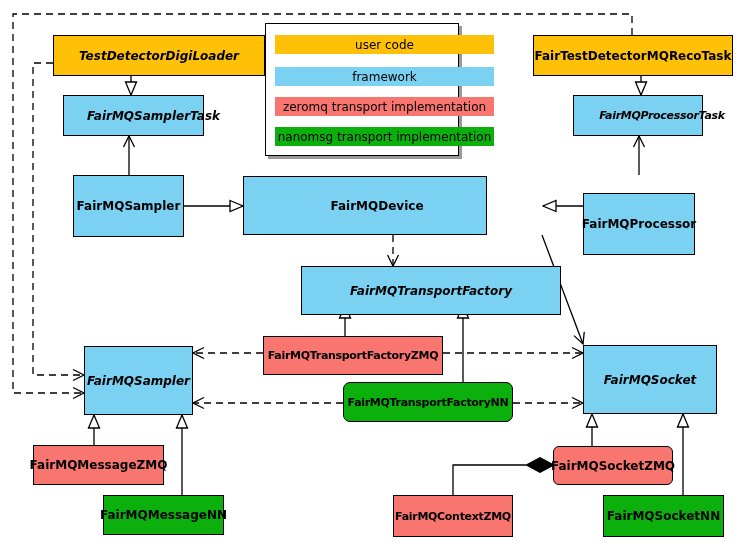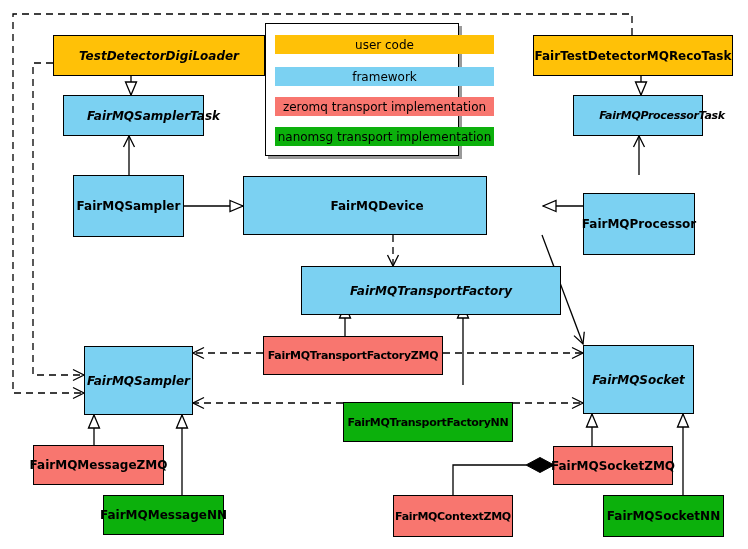--- a/index.html
+++ b/index.html
@@ -93,29 +93,29 @@
   <div class="node blue" style="left:73px;top:175px;width:111px;height:62px;">FairMQSampler</div>
 
   <div class="node blue" style="left:243px;top:176px;width:244px;height:59px;padding-left:24px;">FairMQDevice</div>
 
   <div class="node blue" style="left:583px;top:175px;width:112px;height:62px;margin-top:18px;">FairMQProcessor</div>
 
   <div class="node blue abstract" style="left:263px;top:266px;width:260px;height:49px;margin-left:38px;">FairMQTransportFactory</div>
 
   <div class="node red tight" style="left:263px;top:336px;width:180px;height:39px;">FairMQTransportFactoryZMQ</div>
 
-  <div class="node green tight" style="left:343px;top:402px;width:170px;height:40px;">FairMQTransportFactoryNN</div>
+  <div class="node green tight" style="left:343px;top:382px;width:170px;height:40px;border-radius:7px;">FairMQTransportFactoryNN</div>
 
   <div class="node blue abstract" style="left:84px;top:346px;width:109px;height:69px;">FairMQSampler</div>
 
-  <div class="node blue abstract" style="left:583px;top:345px;width:111px;height:69px;">FairMQSocket</div>
+  <div class="node blue abstract" style="left:583px;top:345px;width:134px;height:69px;">FairMQSocket</div>
 
   <div class="node red" style="left:33px;top:445px;width:131px;height:40px;">FairMQMessageZMQ</div>
 
   <div class="node green" style="left:103px;top:495px;width:121px;height:40px;text-align:right;">FairMQMessageNN</div>
 
-  <div class="node red" style="left:553px;top:446px;width:120px;height:39px;">FairMQSocketZMQ</div>
+  <div class="node red" style="left:553px;top:446px;width:120px;height:39px;border-radius:6px;">FairMQSocketZMQ</div>
 
   <div class="node green" style="left:603px;top:495px;width:121px;height:42px;">FairMQSocketNN</div>
 
   <div class="node red tight" style="left:393px;top:495px;width:120px;height:42px;">FairMQContextZMQ</div>
 
 </div>
 
 </body></html>

